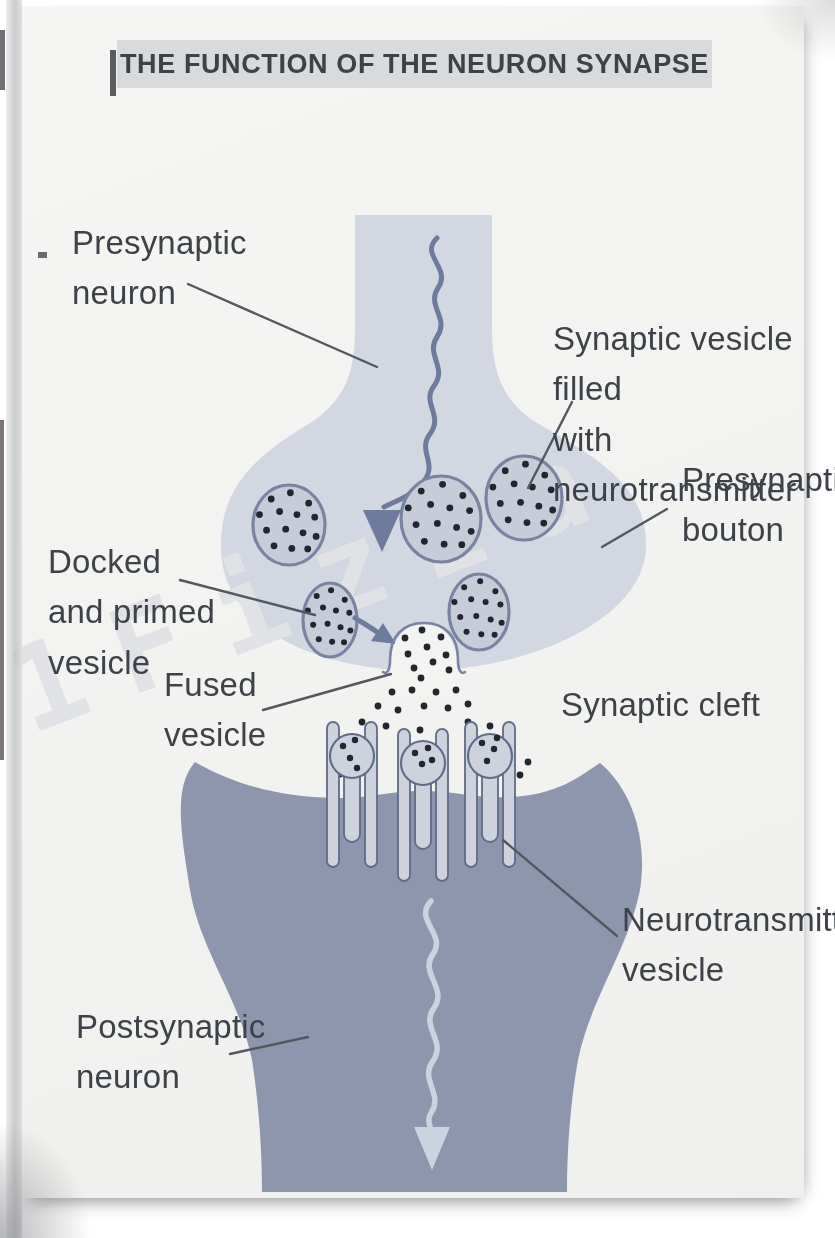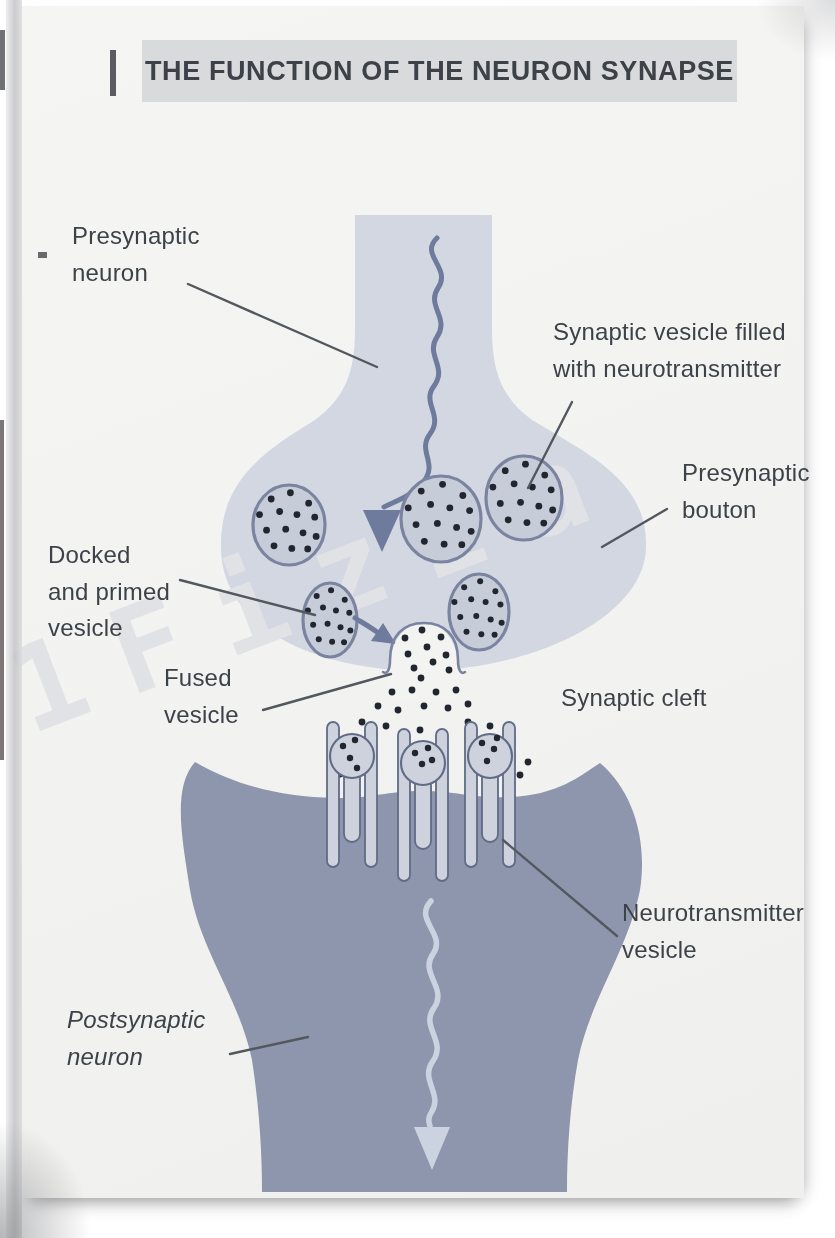--- a/index.html
+++ b/index.html
@@ -27,32 +27,32 @@
   .sq-light{fill:none;stroke:var(--c-postsynaptic-signal,#ccd3e0);stroke-width:5.5;stroke-linecap:round;}
   .ah-light{fill:var(--c-postsynaptic-signal,#ccd3e0);}
   .fused-fill{fill:var(--c-poster-bg,#f3f3f1);}
   .fused-stroke{fill:none;stroke:var(--c-vesicle-border,#7a84a0);stroke-width:2.6;stroke-linecap:round;}
   .wmark{
     fill:var(--c-watermark,#e0e2e5);
     font-family:"DejaVu Sans Mono", monospace;
     font-weight:800;font-size:118px;letter-spacing:36px;
   }
   .title-box{
-    position:absolute;left:142px;top:40px;width:595px;height:62px;
+    position:absolute;left:117px;top:40px;width:595px;height:48px;
     background:var(--c-title-box-bg,#d8dadc);
     display:flex;align-items:center;justify-content:center;
     z-index:3;
   }
   .title-text{
     font-weight:bold;font-size:27px;letter-spacing:.6px;
     color:var(--c-title-text,#3d4249);
   }
   .lbl{
     position:absolute;z-index:3;
-    font-size:24px;line-height:1.53;letter-spacing:.2px;
+    font-size:33px;line-height:1.53;letter-spacing:.2px;
     color:var(--c-label-text,#3d4249);
     white-space:pre-line;
   }
   .edge-band{
     position:absolute;left:6px;top:0;width:16px;height:1238px;z-index:4;
     background:linear-gradient(to right,#eaeaea 0%,#c2c3c5 55%,#dcdcdc 100%);
     opacity:.85;
   }
   .corner-bl{
     position:absolute;left:0;top:1120px;width:92px;height:118px;z-index:4;
@@ -313,21 +313,21 @@
 <div class="lbl" style="left:682px;top:455px;">Presynaptic
 bouton</div>
 <div class="lbl" style="left:48px;top:537px;">Docked
 and primed
 vesicle</div>
 <div class="lbl" style="left:164px;top:660px;">Fused
 vesicle</div>
 <div class="lbl" style="left:545px;top:680px;margin-left:16px;">Synaptic cleft</div>
 <div class="lbl" style="left:622px;top:895px;">Neurotransmitter
 vesicle</div>
-<div class="lbl" style="left:67px;top:1002px;font-style:italic;">Postsynaptic
+<div class="lbl" style="left:76px;top:1002px;">Postsynaptic
 neuron</div>
 
 <div class="edge-band"></div>
 <div class="corner-bl"></div>
 <div class="corner-tr"></div>
 <div class="mark mark1"></div>
 <div class="mark mark2"></div>
 <div class="mark mark3"></div>
 <div class="mark mark4"></div>
 

